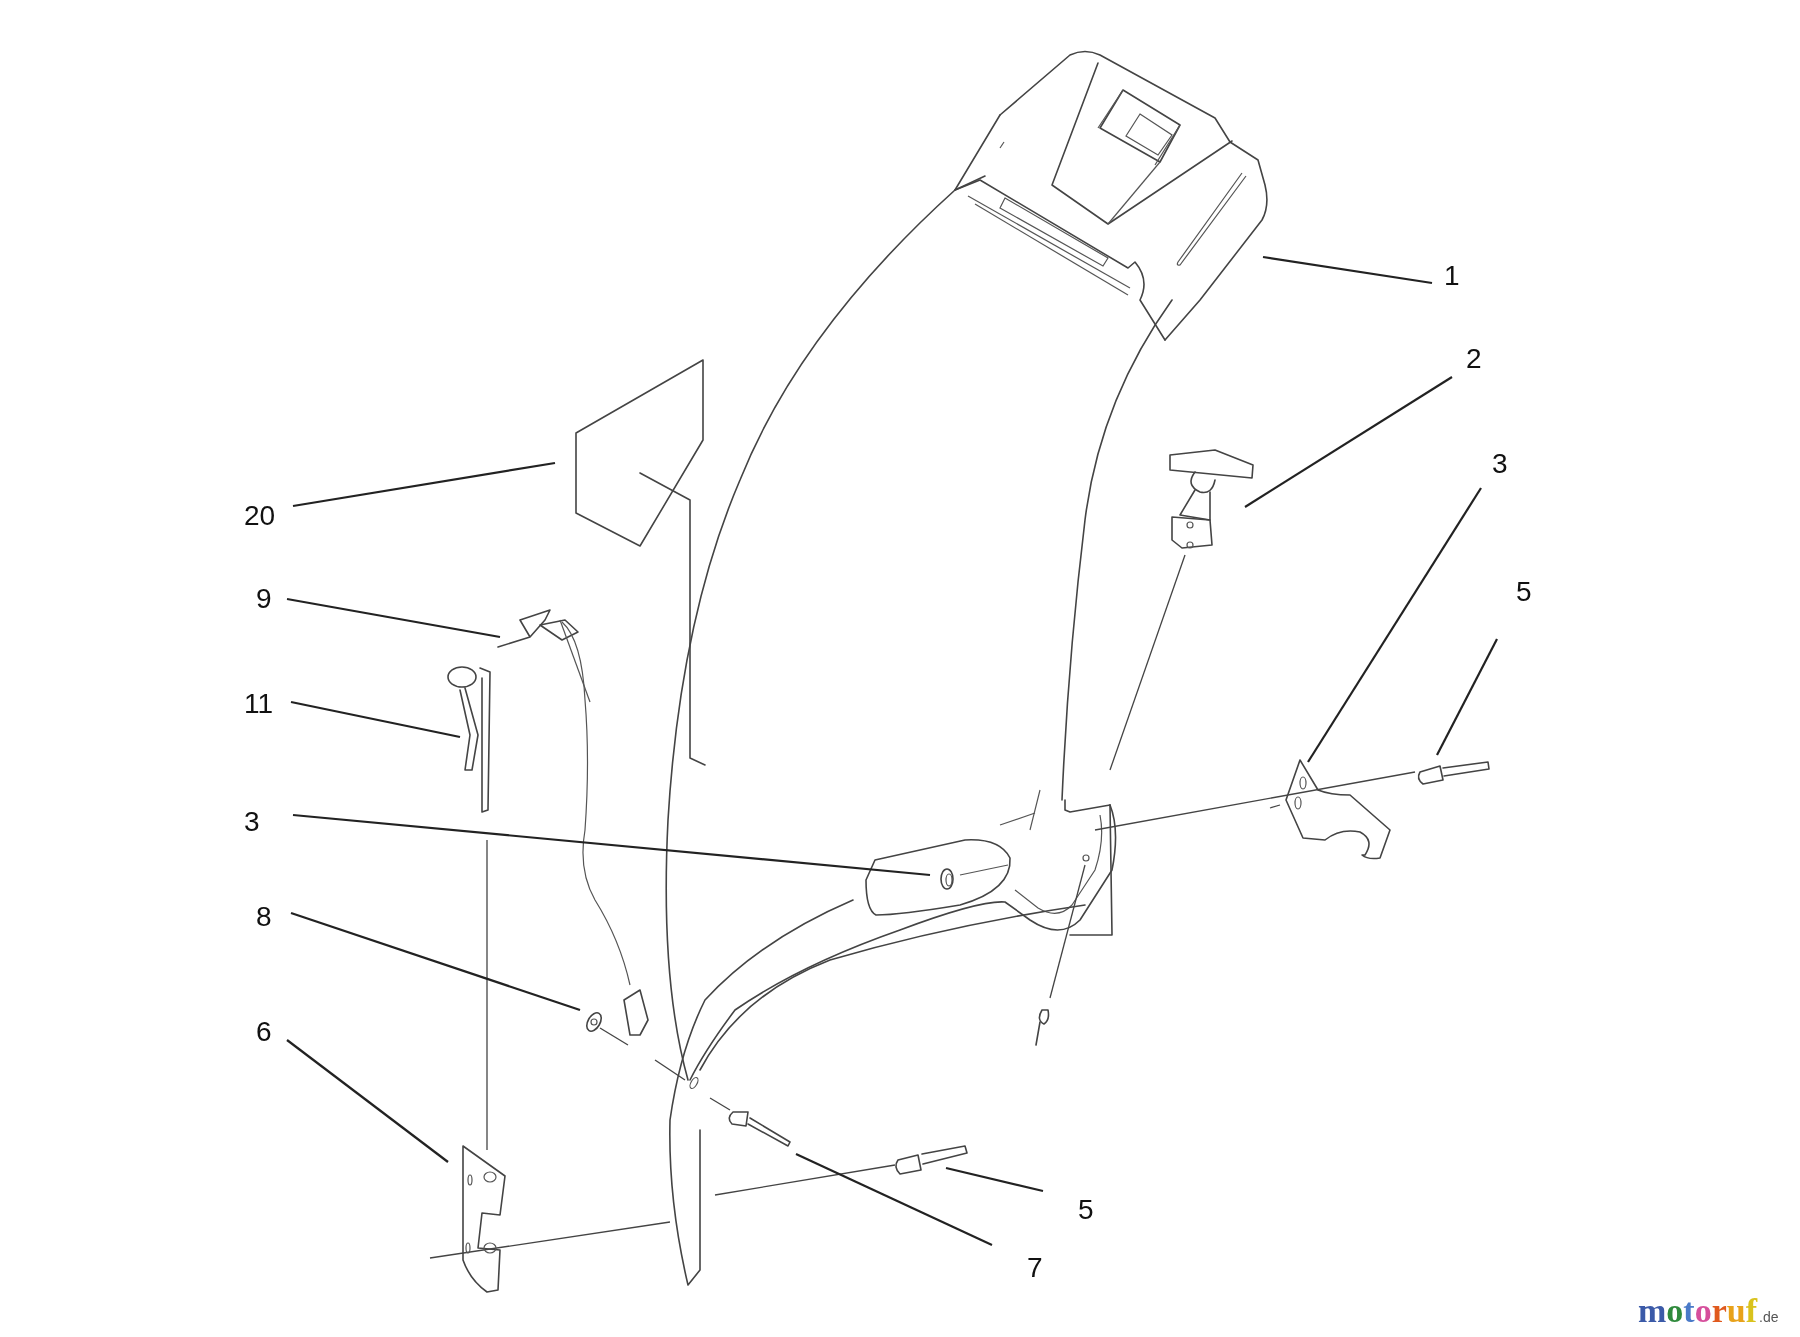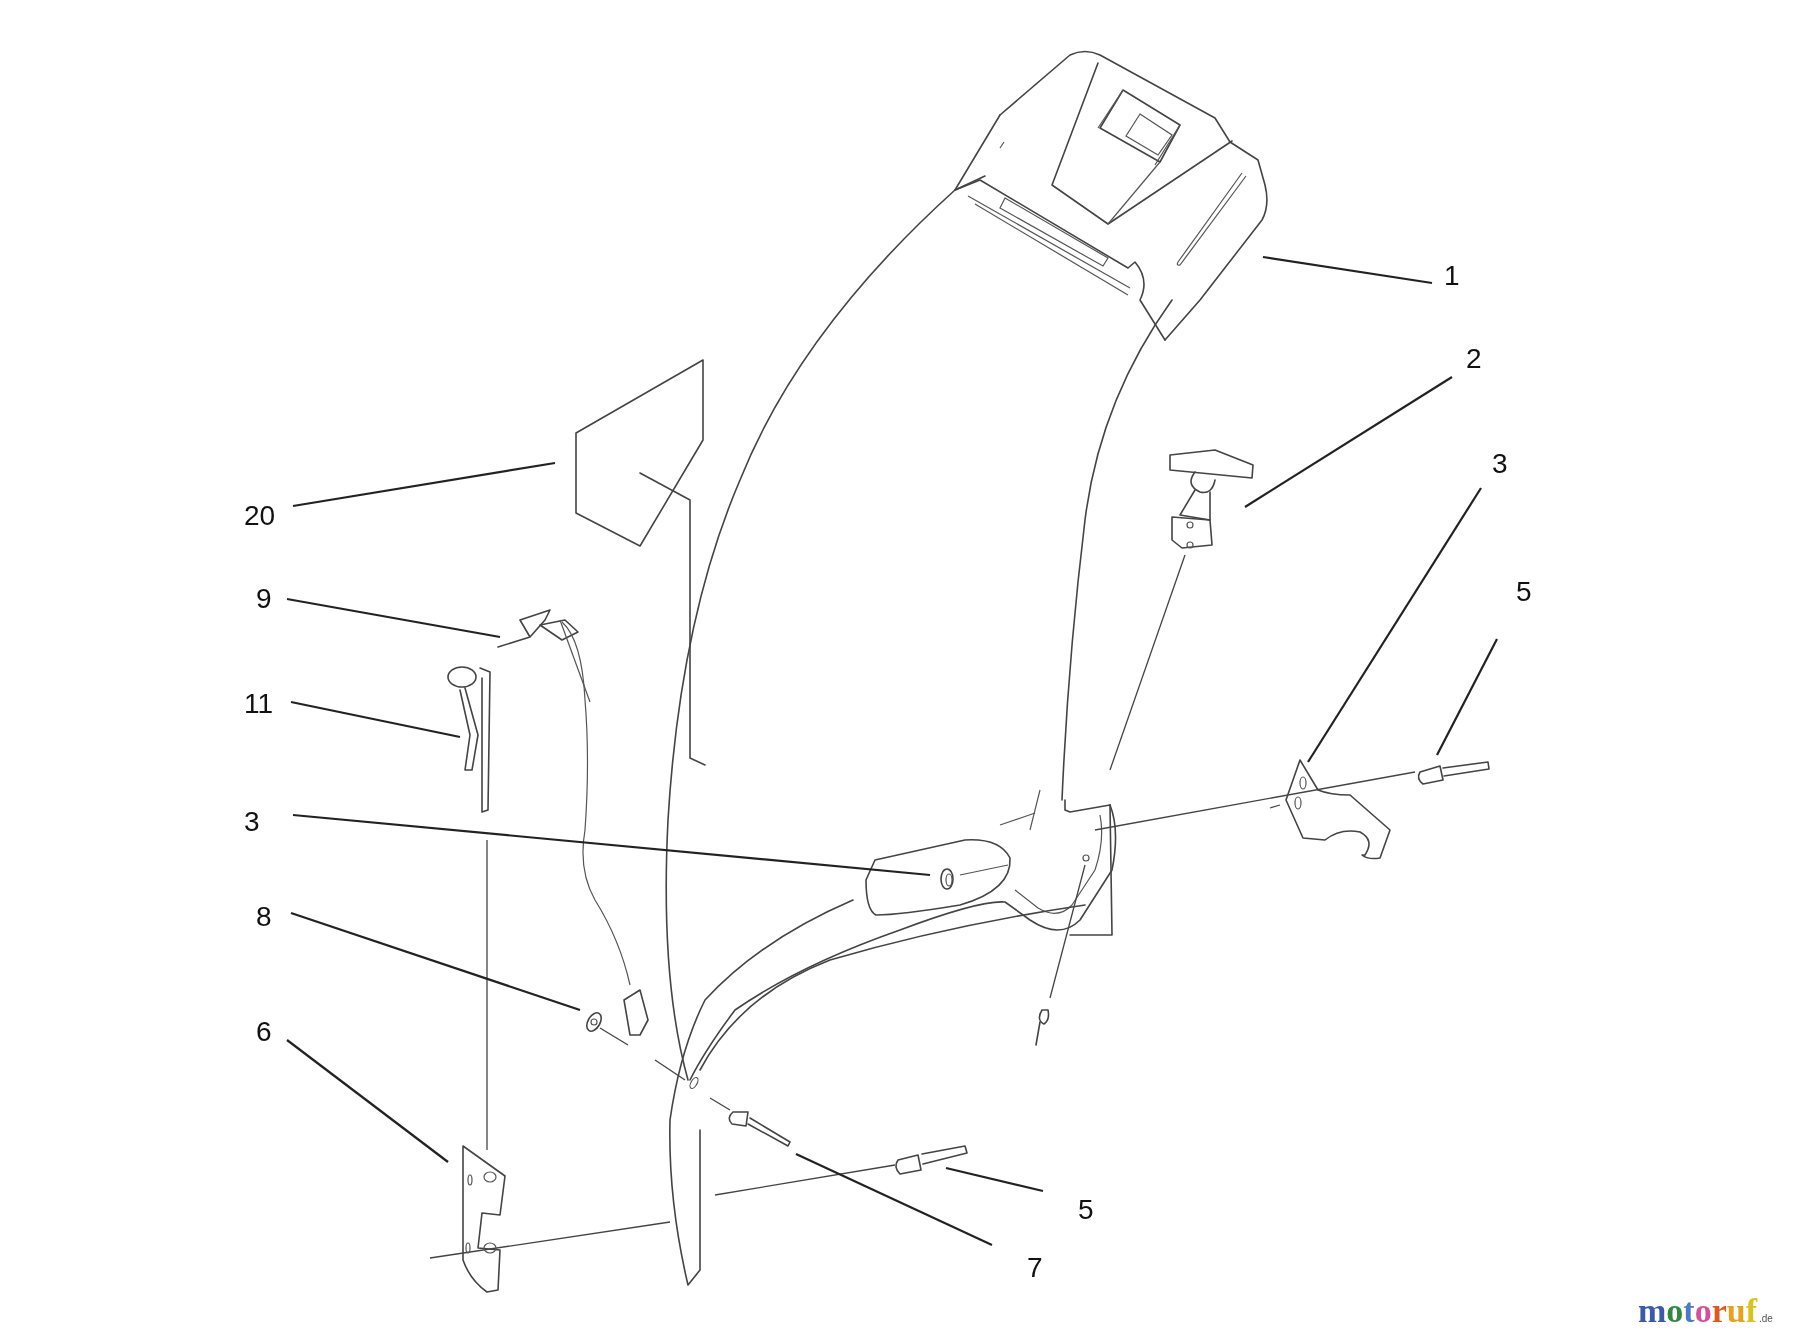--- a/index.html
+++ b/index.html
@@ -5,21 +5,21 @@
   html, body { margin: 0; padding: 0; background: #ffffff; }
   body { width: 1800px; height: 1337px; position: relative; overflow: hidden; font-family: "Liberation Sans", sans-serif; }
   #diagram { position: absolute; left: 0; top: 0; width: 1800px; height: 1337px; }
   .callout { position: absolute; font-family: "Liberation Sans", sans-serif; font-size: 28px; color: #111; line-height: 1; }
   .part-line { fill: none; stroke: #444; stroke-width: 1.6; stroke-linejoin: round; stroke-linecap: round; }
   .part-thin { fill: none; stroke: #555; stroke-width: 1.2; }
   .leader { stroke: #222; stroke-width: 2.2; fill: none; }
   .axis { stroke: #444; stroke-width: 1.3; fill: none; }
   .watermark { position: absolute; left: 1638px; top: 1292px; font-family: "Liberation Serif", serif; font-size: 34px; font-weight: bold; letter-spacing: 0px; }
   .watermark span { display: inline-block; }
-  .wm-de { font-family: "Liberation Sans", sans-serif; font-size: 10px; color: #555; font-weight: normal; margin-left: 2px; }
+  .wm-de { font-family: "Liberation Sans", sans-serif; font-size: 14px; color: #555; font-weight: normal; margin-left: 2px; }
 </style>
 </head>
 <body>
 
 <svg id="diagram" viewBox="0 0 1800 1337" xmlns="http://www.w3.org/2000/svg">
 
   <g>
 
     <path class="part-line" d="M1000 115 L1070 55 Q1085 48 1100 55 L1215 118 L1230 142 L1258 160 L1265 185 Q1270 205 1262 220 L1200 300 L1165 340"></path>
     <path class="part-line" d="M1000 115 L955 190 L980 180 L1128 268 L1135 262 Q1150 280 1140 300 L1165 340"></path>

